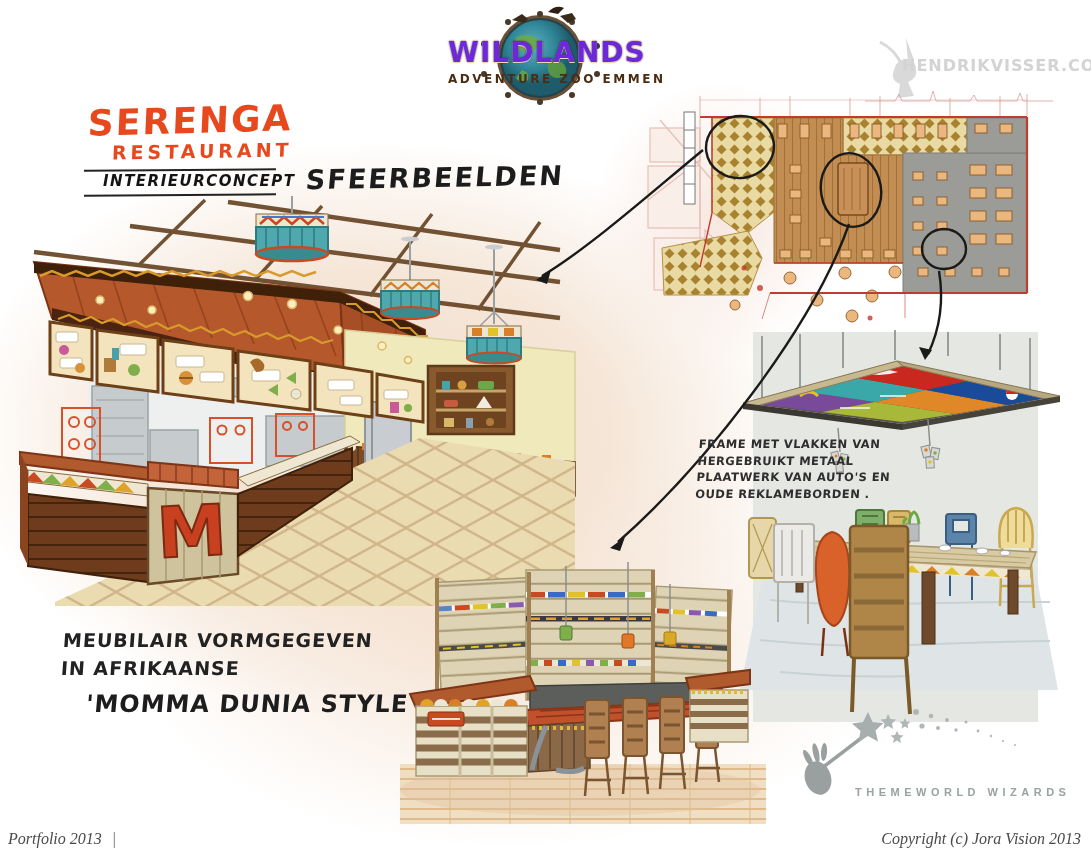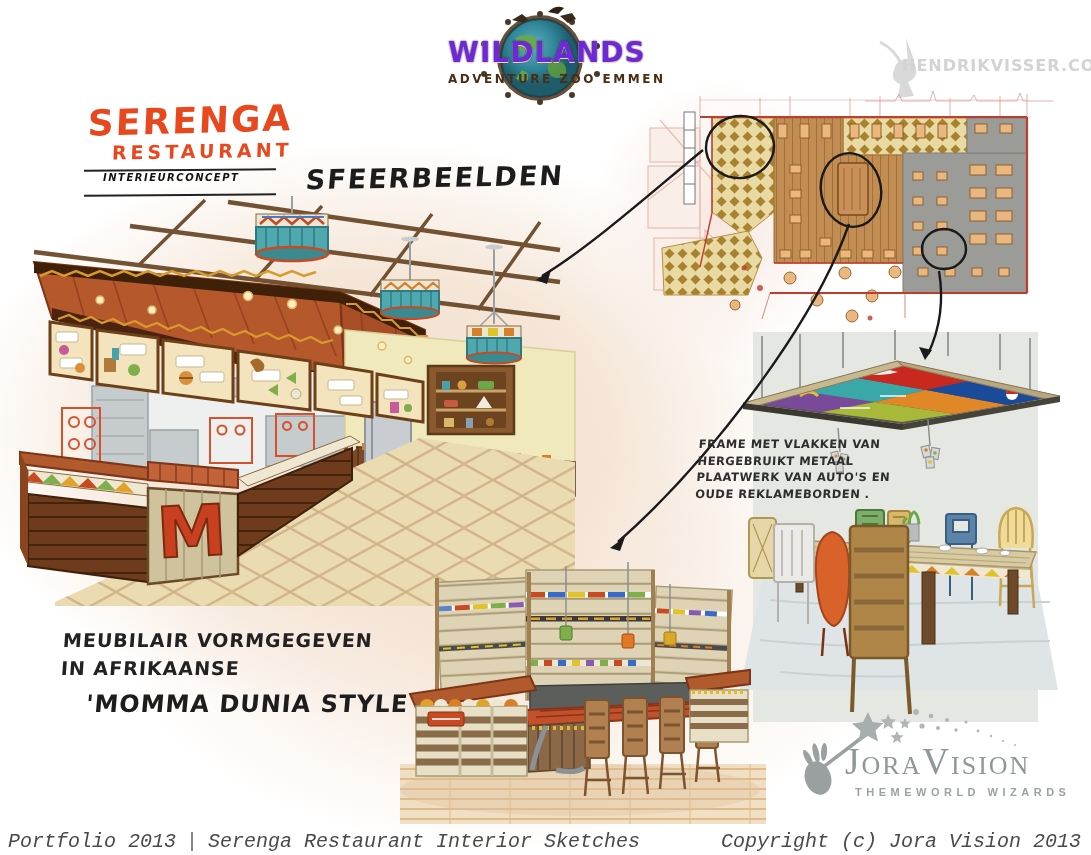--- a/index.html
+++ b/index.html
@@ -18,37 +18,37 @@
       letter-spacing:1px;color:#d3d3d3;}
 
   .brand-title{left:88px;top:100px;font-family:"DejaVu Sans",sans-serif;font-weight:800;
       font-size:36px;letter-spacing:2px;color:#e8481d;transform:skewX(-4deg) rotate(-1.5deg);}
   .brand-sub{left:112px;top:140px;font-family:"DejaVu Sans",sans-serif;font-weight:800;
       font-size:19px;letter-spacing:4px;color:#e8481d;transform:skewX(-3deg) rotate(-1deg);}
   .rule{position:absolute;background:#222;height:2px;}
   .rule1{left:84px;top:169px;width:192px;transform:rotate(-0.4deg);}
   .rule2{left:84px;top:194px;width:192px;transform:rotate(-0.4deg);}
   .concept{left:103px;top:172px;font-family:"DejaVu Sans",sans-serif;font-weight:700;font-style:italic;
-      font-size:10px;letter-spacing:1.5px;color:#141414;}
+      font-size:15px;letter-spacing:1.5px;color:#141414;}
   .sfeer{left:306px;top:162px;font-family:"DejaVu Sans",sans-serif;font-weight:800;
       font-size:27px;letter-spacing:2px;color:#1c1c1c;transform:skewX(-6deg) rotate(-1deg);}
 
   .note{font-family:"DejaVu Sans",sans-serif;font-weight:700;color:#2e2e2e;transform:skewX(-4deg);}
   .frame-note{left:697px;top:436px;font-size:11.5px;line-height:16.5px;letter-spacing:0.5px;}
   .furn-note{left:62px;top:626px;font-size:19px;line-height:28px;letter-spacing:1px;color:#222;}
   .furn-style{left:86px;top:690px;font-family:"DejaVu Sans",sans-serif;font-weight:800;
       font-size:24px;letter-spacing:1px;color:#1d1d1d;transform:skewX(-5deg);}
 
   .jv-name{left:845px;top:740px;font-family:"Liberation Serif",serif;font-variant:small-caps;
       font-size:37px;letter-spacing:2px;color:#8f9898;}
   .jv-tag{left:855px;top:786px;font-family:"Liberation Sans",sans-serif;font-weight:700;
       font-size:11px;letter-spacing:4.5px;color:#9aa2a2;}
 
-  .footer{position:absolute;top:830px;font-family:Liberation Mono, monospace;font-style:italic;
-      font-size:20px;color:#4a4a4a;text-align:center;}
+  .footer{position:absolute;top:830px;font-family:Liberation Serif, serif;font-style:italic;
+      font-size:16px;color:#4a4a4a;text-align:center;}
   .footer-left{left:8px;display:flex;gap:10px;}
   .footer-right{right:10px;margin-left:40px;}
   .sep{color:#6a6a6a;}
 </style>
 </head>
 <body>
 
 <div class="page">
 
   <div class="blob" style="left:-40px;top:140px;width:840px;height:580px;
@@ -668,23 +668,21 @@
     <div>PLAATWERK VAN AUTO'S EN</div>
     <div>OUDE REKLAMEBORDEN .</div>
   </div>
 
   <div class="txt note furn-note">
     <div>MEUBILAIR VORMGEGEVEN</div>
     <div>IN AFRIKAANSE</div>
   </div>
   <div class="txt furn-style">'MOMMA DUNIA STYLE</div>
 
-  <div class="txt jv-name">JoraVision</div>
   <div class="txt jv-tag">THEMEWORLD WIZARDS</div>
 
   <div class="footer footer-left">
     <span>Portfolio 2013</span>
     <span class="sep">|</span>
-    <span>Serenga Restaurant Interior Sketches</span>
   </div>
   <div class="footer footer-right">Copyright (c) Jora Vision 2013</div>
 
 </div>
 
 </body></html>

